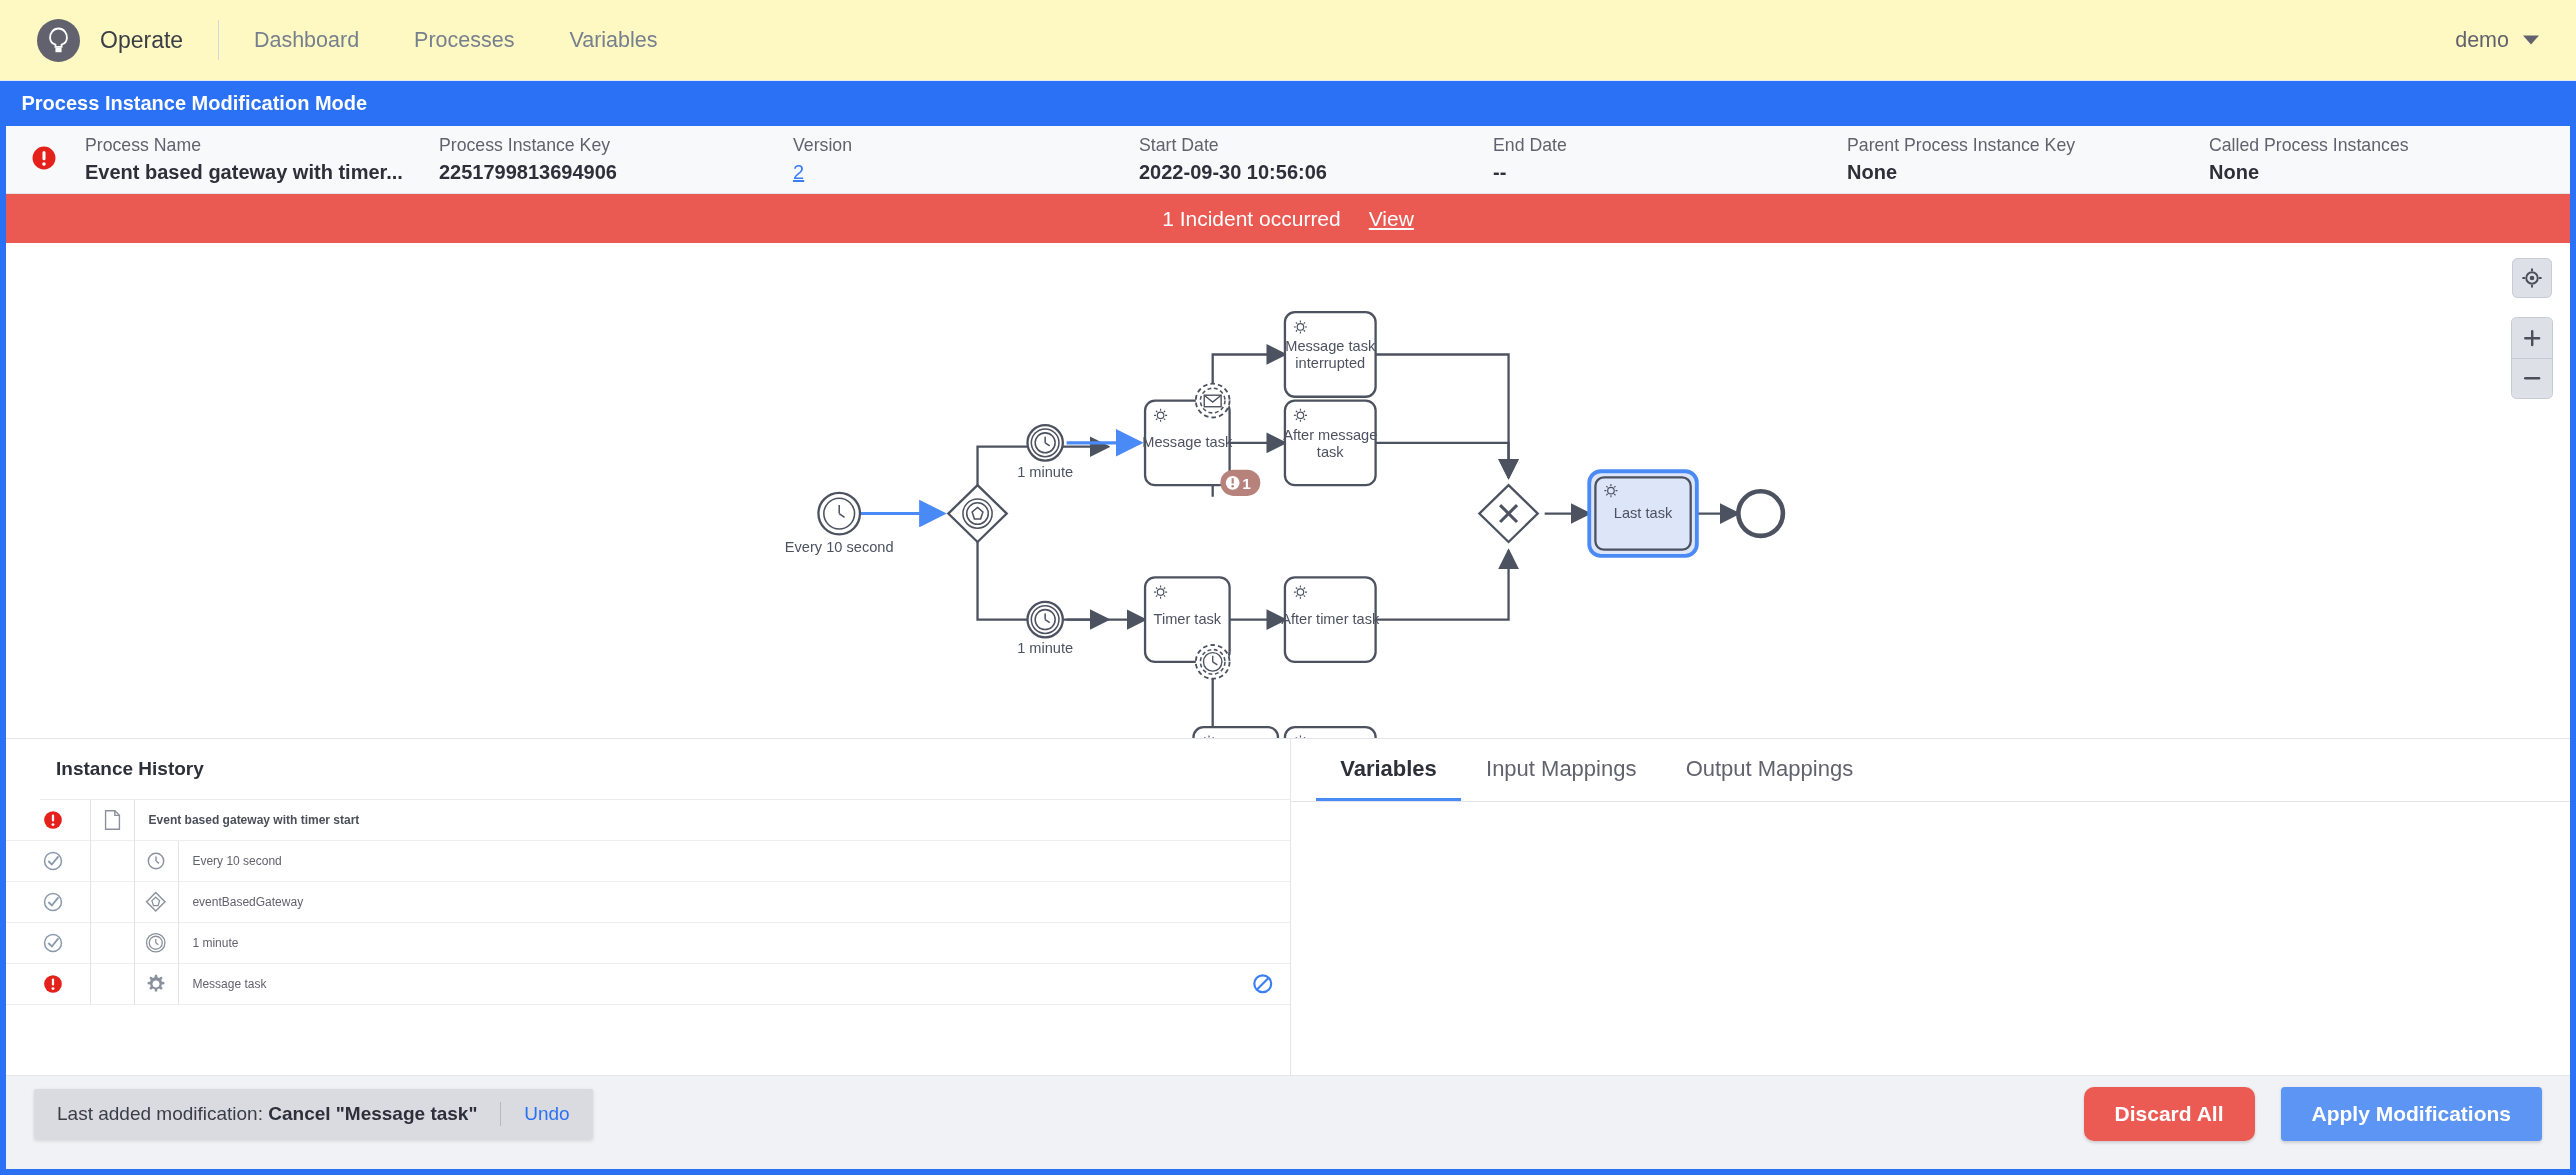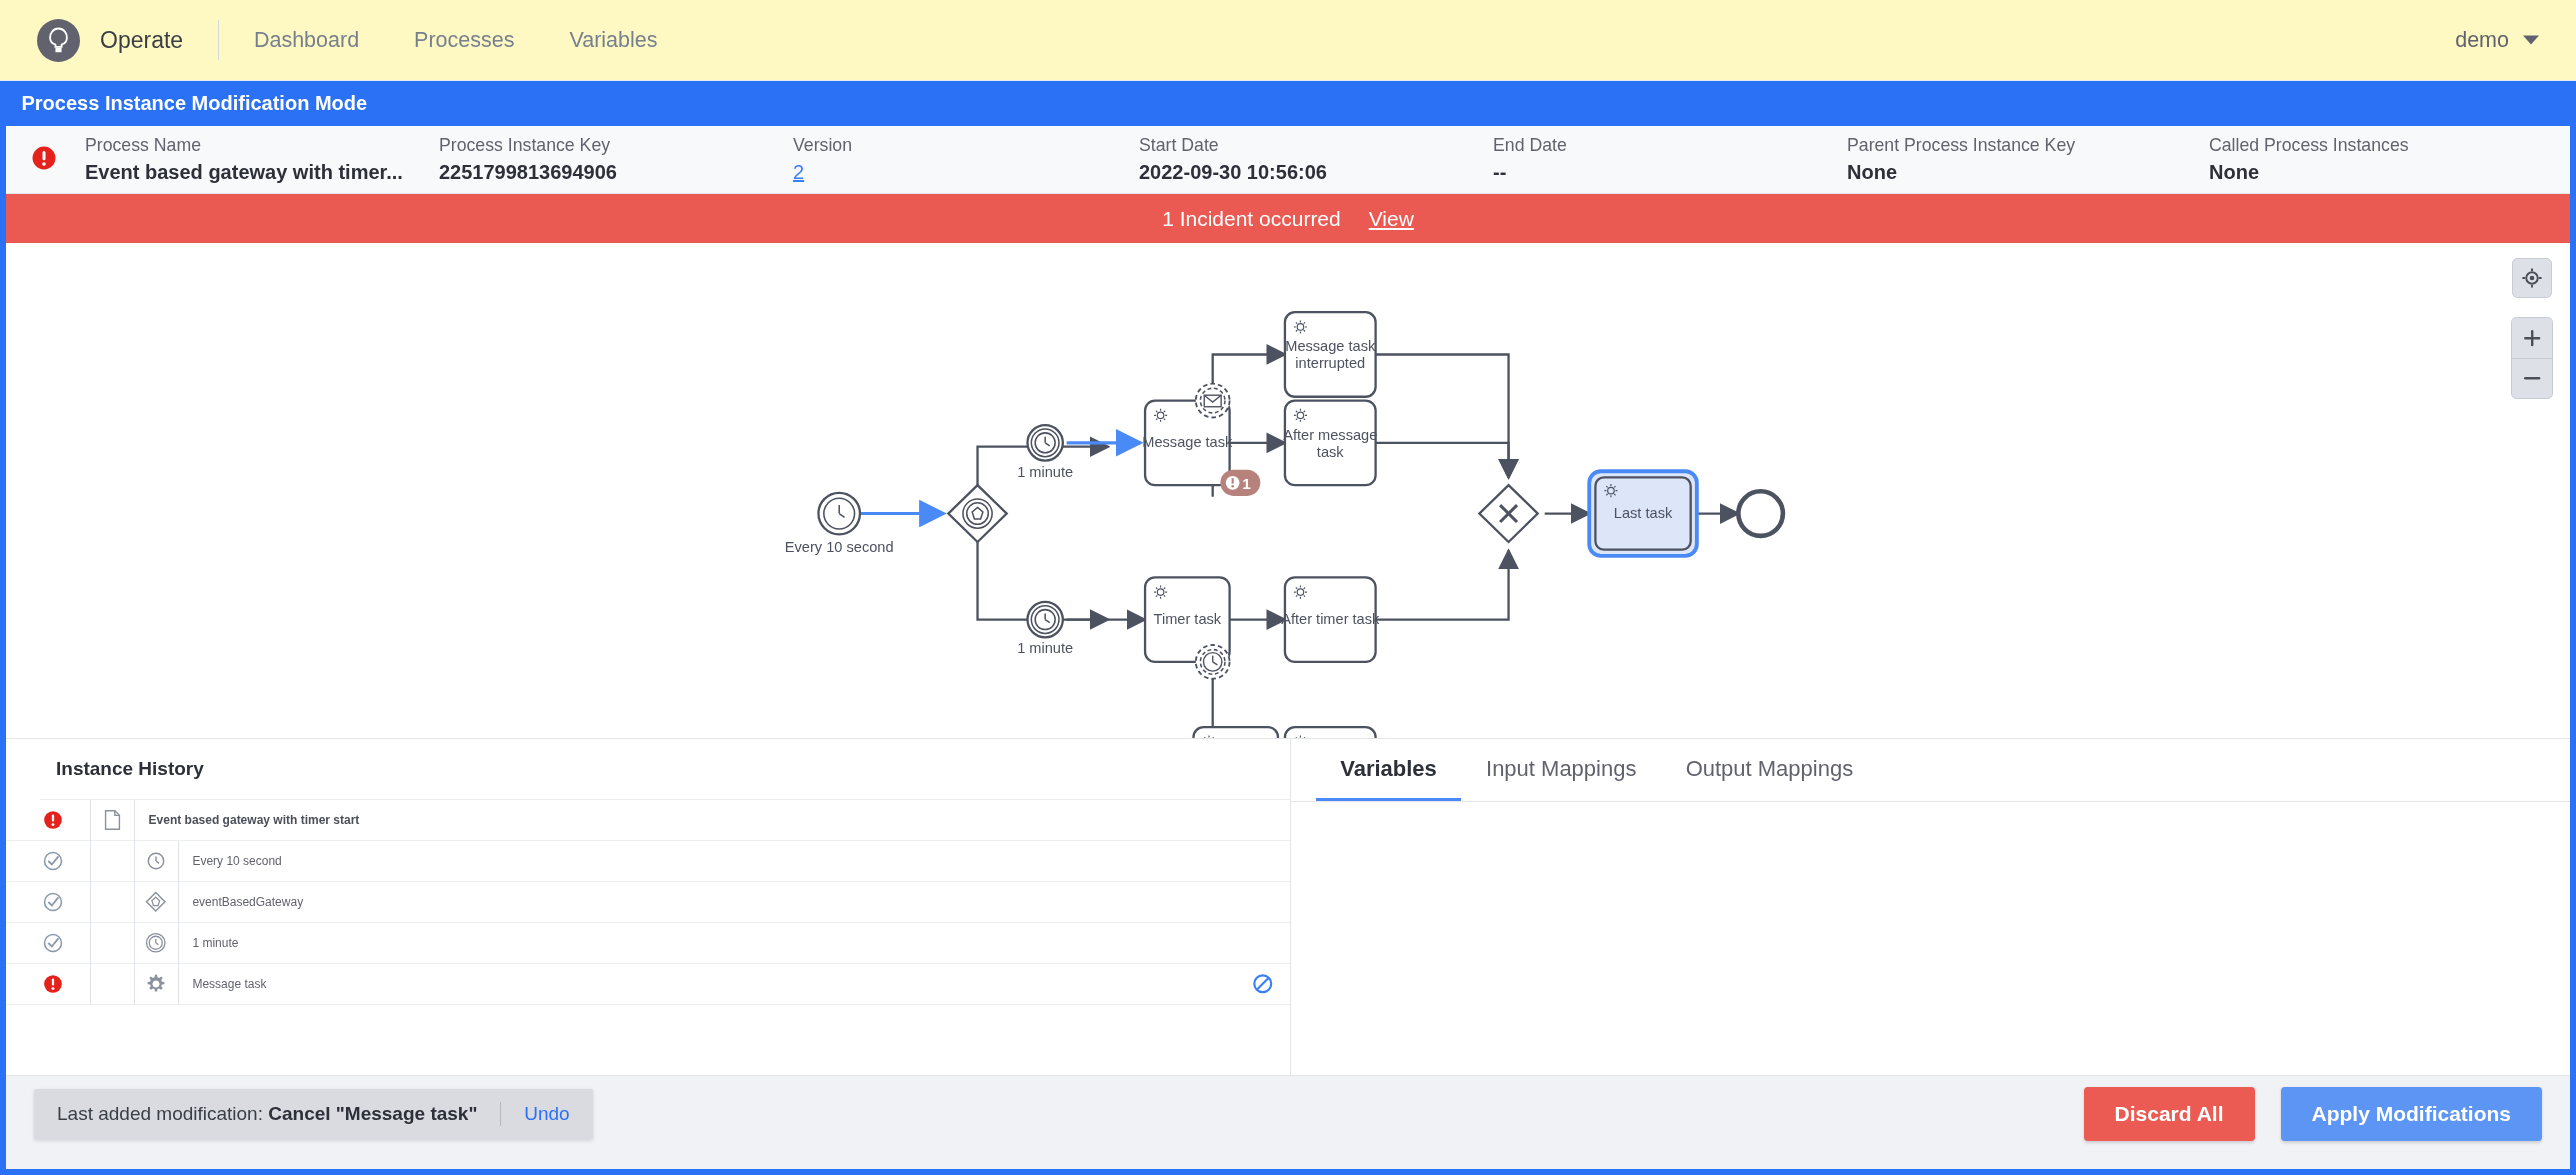--- a/index.html
+++ b/index.html
@@ -147,21 +147,21 @@
   .lm-sep { width: 0.8px; height: 24.6px; background: #b5b9c2; }
   .lm-undo { color: #2b71f5; cursor: pointer; }
   .footer-actions { margin-left: auto; display: flex; gap: 26px; }
   .btn {
     border: none; border-radius: 3.8px; color: #fff;
     font-size: 21px; font-weight: 700;
     padding: 15.4px 31px; cursor: pointer;
     font-family: "Liberation Sans", sans-serif;
     box-shadow: 0 1.5px 3.1px rgba(0,0,0,.15);
   }
-  .btn-discard { background: #ec5b53; }
+  .btn-discard { background: #ec5b53; border-radius: 10px; }
   .btn-apply { background: #5c95f3; }
 
   .mode-frame {
     position: absolute; left: 0; top: 81px;
     width: 2576px; height: 1094px;
     border: 6.1px solid #2b71f5; border-top: none;
     pointer-events: none; z-index: 50;
   }
 </style>
 </head>

